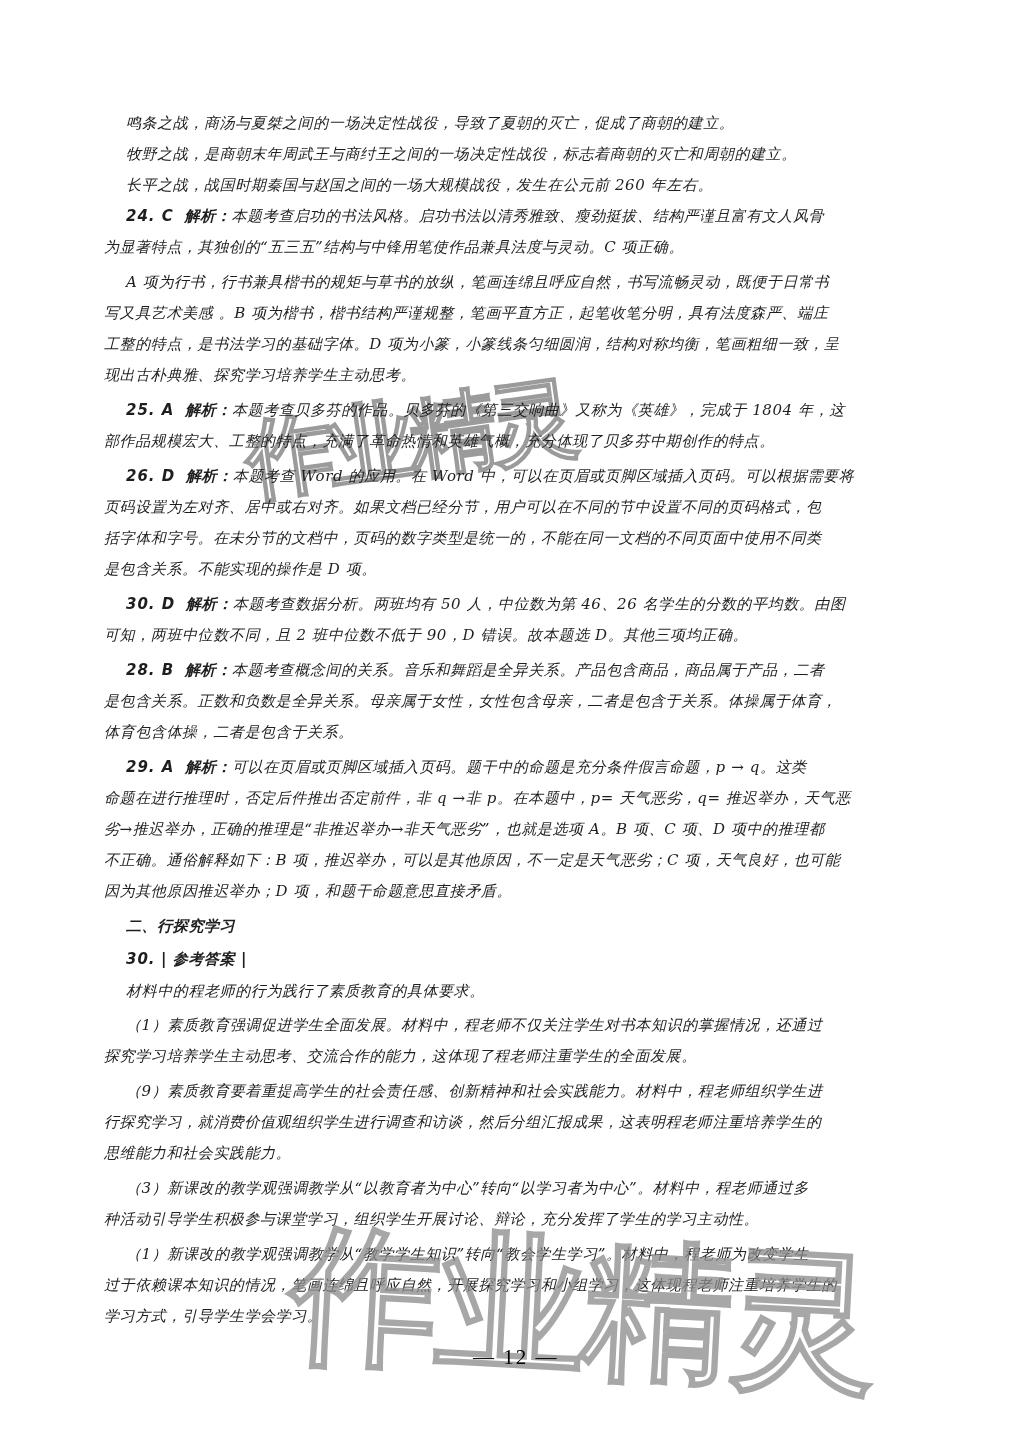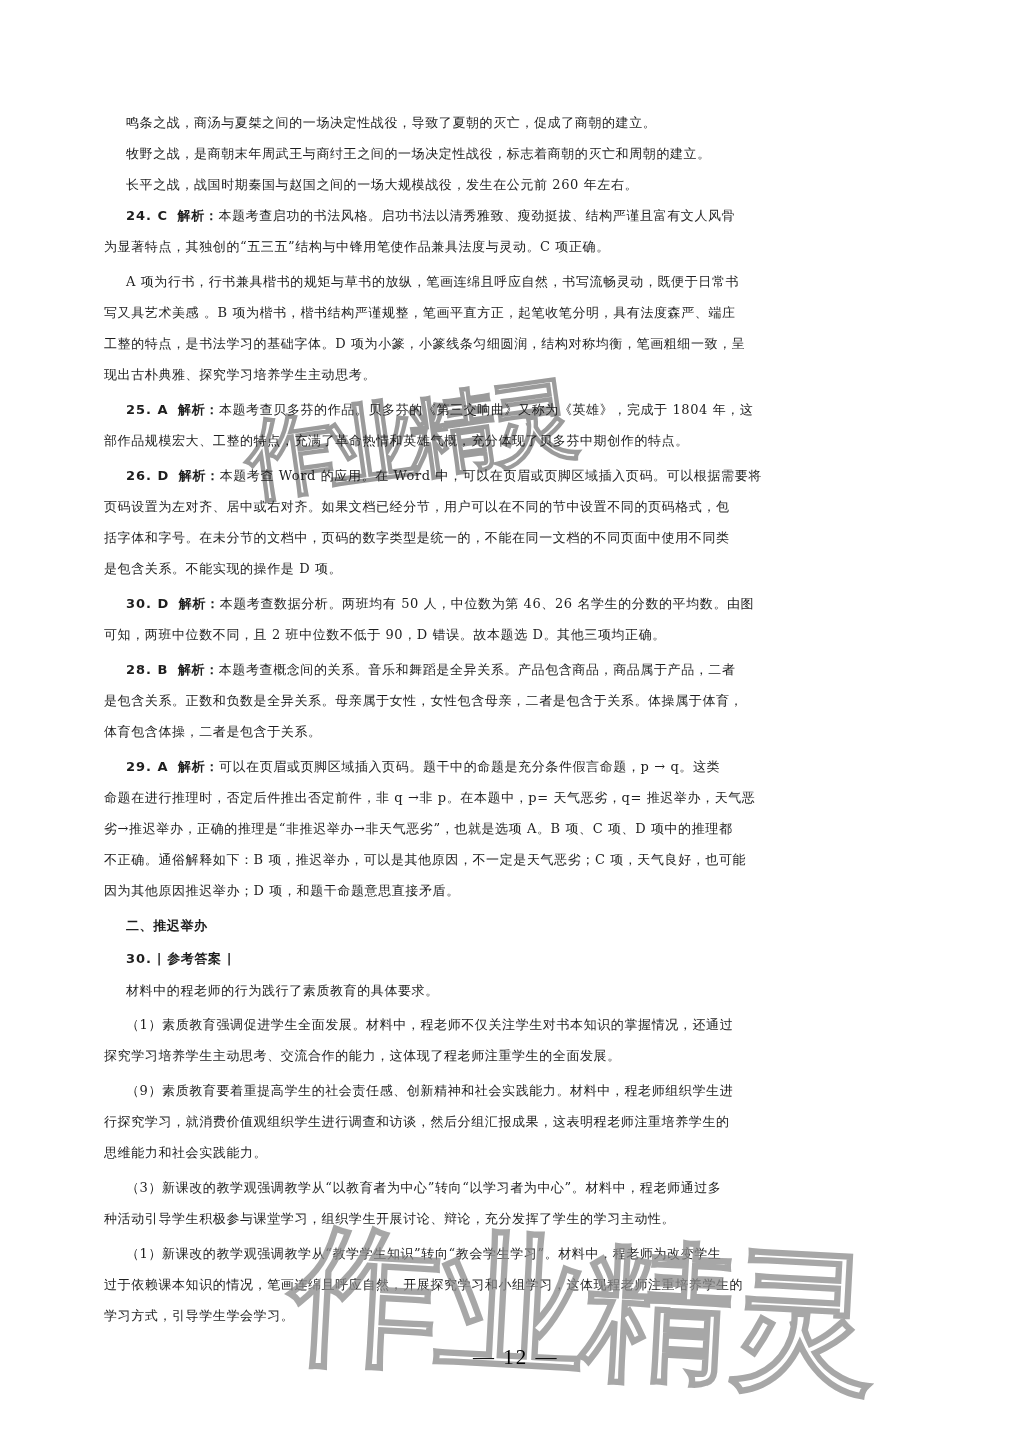--- a/index.html
+++ b/index.html
@@ -2,22 +2,23 @@
 <html><head>
 <meta charset="utf-8">
 <style>
   html, body { margin:0; padding:0; }
   body {
     width:1019px; height:1440px; background:#ffffff; position:relative; overflow:hidden;
     font-family:"DejaVu Serif", "Liberation Serif", serif; color:#1e1e1e;
   }
   .page { position:absolute; left:104px; top:113px; width:842px; }
   .line {
-    position:absolute; left:0; white-space:nowrap; font-size:13px; line-height:20px;
+    position:absolute; left:0; white-space:nowrap; font-size:15px; line-height:20px;
     letter-spacing:0.6px;
+    font-style:italic;
   }
   .indent { left:22px; }
   .qnum { font-family:"DejaVu Sans","Liberation Sans",sans-serif; font-weight:bold; letter-spacing:1px; }
   .label { font-family:"DejaVu Sans","Liberation Sans",sans-serif; font-weight:bold; }
   .heading { font-family:"DejaVu Sans","Liberation Sans",sans-serif; font-weight:bold; }
   .pagenum {
     position:absolute; left:473px; top:1345px; font-size:21px; letter-spacing:2px;
     font-family:"Liberation Serif", serif; color:#000000;
   }
   .wm {
@@ -77,21 +78,21 @@
 
   <div class="line indent" style="top:644px">
     <span class="qnum">29. A</span>&nbsp;
     <span class="label">解析：</span><span>可以在页眉或页脚区域插入页码。题干中的命题是充分条件假言命题，p → q。这类</span>
   </div>
   <div class="line" style="top:675px">命题在进行推理时，否定后件推出否定前件，非 q →非 p。在本题中，p= 天气恶劣，q= 推迟举办，天气恶</div>
   <div class="line" style="top:706px">劣→推迟举办，正确的推理是“非推迟举办→非天气恶劣”，也就是选项 A。B 项、C 项、D 项中的推理都</div>
   <div class="line" style="top:737px">不正确。通俗解释如下：B 项，推迟举办，可以是其他原因，不一定是天气恶劣；C 项，天气良好，也可能</div>
   <div class="line" style="top:768px">因为其他原因推迟举办；D 项，和题干命题意思直接矛盾。</div>
 
-  <div class="line indent heading" style="top:803px">二、推迟举办</div>
+  <div class="line indent heading" style="top:803px">二、行探究学习</div>
   <div class="line indent" style="top:836px">
     <span class="qnum">30.</span>
     <span class="label">| 参考答案 |</span>
   </div>
   <div class="line indent" style="top:868px">材料中的程老师的行为践行了素质教育的具体要求。</div>
 
   <div class="line indent" style="top:902px">（1）素质教育强调促进学生全面发展。材料中，程老师不仅关注学生对书本知识的掌握情况，还通过</div>
   <div class="line" style="top:933px">探究学习培养学生主动思考、交流合作的能力，这体现了程老师注重学生的全面发展。</div>
 
   <div class="line indent" style="top:968px">（9）素质教育要着重提高学生的社会责任感、创新精神和社会实践能力。材料中，程老师组织学生进</div>

